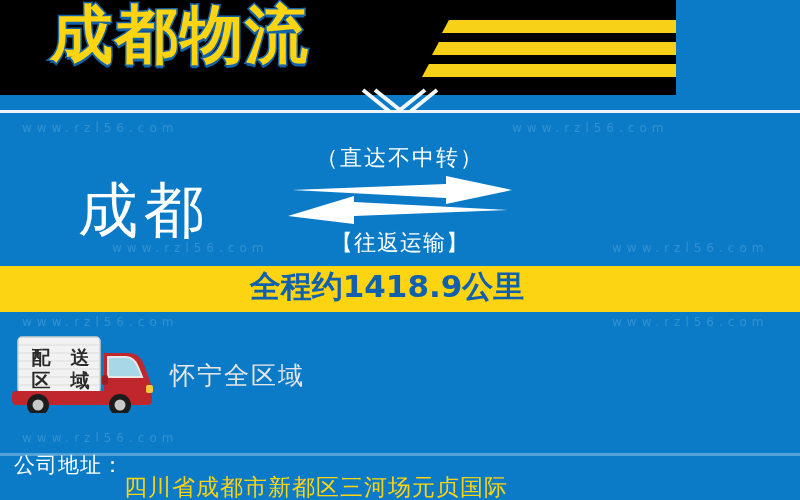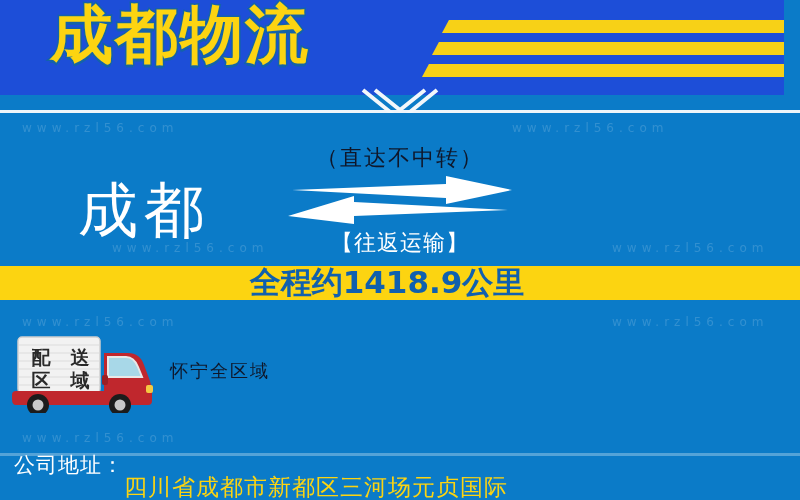--- a/index.html
+++ b/index.html
@@ -8,22 +8,22 @@
     font-family:"Liberation Sans","DejaVu Sans",sans-serif;
     background:#ffffff;
   }
   #banner{
     position:relative;width:800px;height:500px;overflow:hidden;
     background:#0b7bc8;
   }
 
   
   #header{
-    position:absolute;left:0;top:0;width:784px;height:95px;
-    background:#1d4ed8;overflow:hidden;
+    position:absolute;left:0;top:0;width:676px;height:95px;
+    background:#000000;overflow:hidden;
   }
   #brand-title{
     position:absolute;left:50px;top:2px;
     font-size:63px;font-weight:bold;letter-spacing:2px;
     font-family:"DejaVu Sans","Liberation Sans",sans-serif;
     color:#fcd411;
     -webkit-text-stroke:3px #1463a8;
     paint-order:stroke fill;
     text-shadow:0 3px 0 #1463a8;
     white-space:nowrap;line-height:1.05;
@@ -78,37 +78,37 @@
     white-space:nowrap;
   }
   #city-dest{
     position:absolute;left:545px;top:58px;
     font-size:60px;color:#ffffff;letter-spacing:6px;
     font-family:"DejaVu Sans","Liberation Sans",sans-serif;
     white-space:nowrap;
   }
   #direct-note{
     position:absolute;left:0;top:30px;width:800px;text-align:center;
-    font-size:22px;color:#0f172a;letter-spacing:2px;
+    font-size:22px;color:#ffffff;letter-spacing:2px;
     font-family:"DejaVu Sans","Liberation Sans",sans-serif;
   }
   #roundtrip-note{
     position:absolute;left:0;top:115px;width:800px;text-align:center;
     font-size:22px;color:#ffffff;letter-spacing:1px;
     font-family:"DejaVu Sans","Liberation Sans",sans-serif;
   }
   #arrow-pair{
     position:absolute;left:288px;top:63px;width:224px;height:48px;
   }
 
   
   #info-band{
-    position:absolute;left:0;top:153px;width:800px;height:34px;
+    position:absolute;left:0;top:153px;width:800px;height:46px;
     background:#fcd411;
-    display:flex;align-items:center;justify-content:center;
+    display:flex;justify-content:center;
   }
   #info-band .txt{
     font-size:31px;color:#1060ae;font-weight:bold;letter-spacing:0px;
     font-family:"DejaVu Sans","Liberation Sans",sans-serif;
     white-space:nowrap;
   }
   #info-gap{display:inline-block;width:26px;}
 
   
   #truck-row{
@@ -120,21 +120,21 @@
   #truck-box-label{
     position:absolute;left:22px;top:10px;width:78px;height:48px;
     display:flex;flex-wrap:wrap;align-content:center;justify-content:center;
     font-size:19px;line-height:23px;color:#2a2a2a;font-weight:bold;
     font-family:"DejaVu Sans","Liberation Sans",sans-serif;
     letter-spacing:1px;
   }
   #truck-box-label span{width:50%;text-align:center;}
   #coverage-text{
     position:absolute;left:170px;top:24px;
-    font-size:18px;color:#0f172a;letter-spacing:2px;
+    font-size:25px;color:#e5e5e5;letter-spacing:2px;
     font-family:"DejaVu Sans","Liberation Sans",sans-serif;
     white-space:nowrap;
   }
 
   
   #footer-rule{
     position:absolute;left:0;top:340px;width:800px;height:3px;
     background:rgba(255,255,255,0.30);
   }
   #footer{

